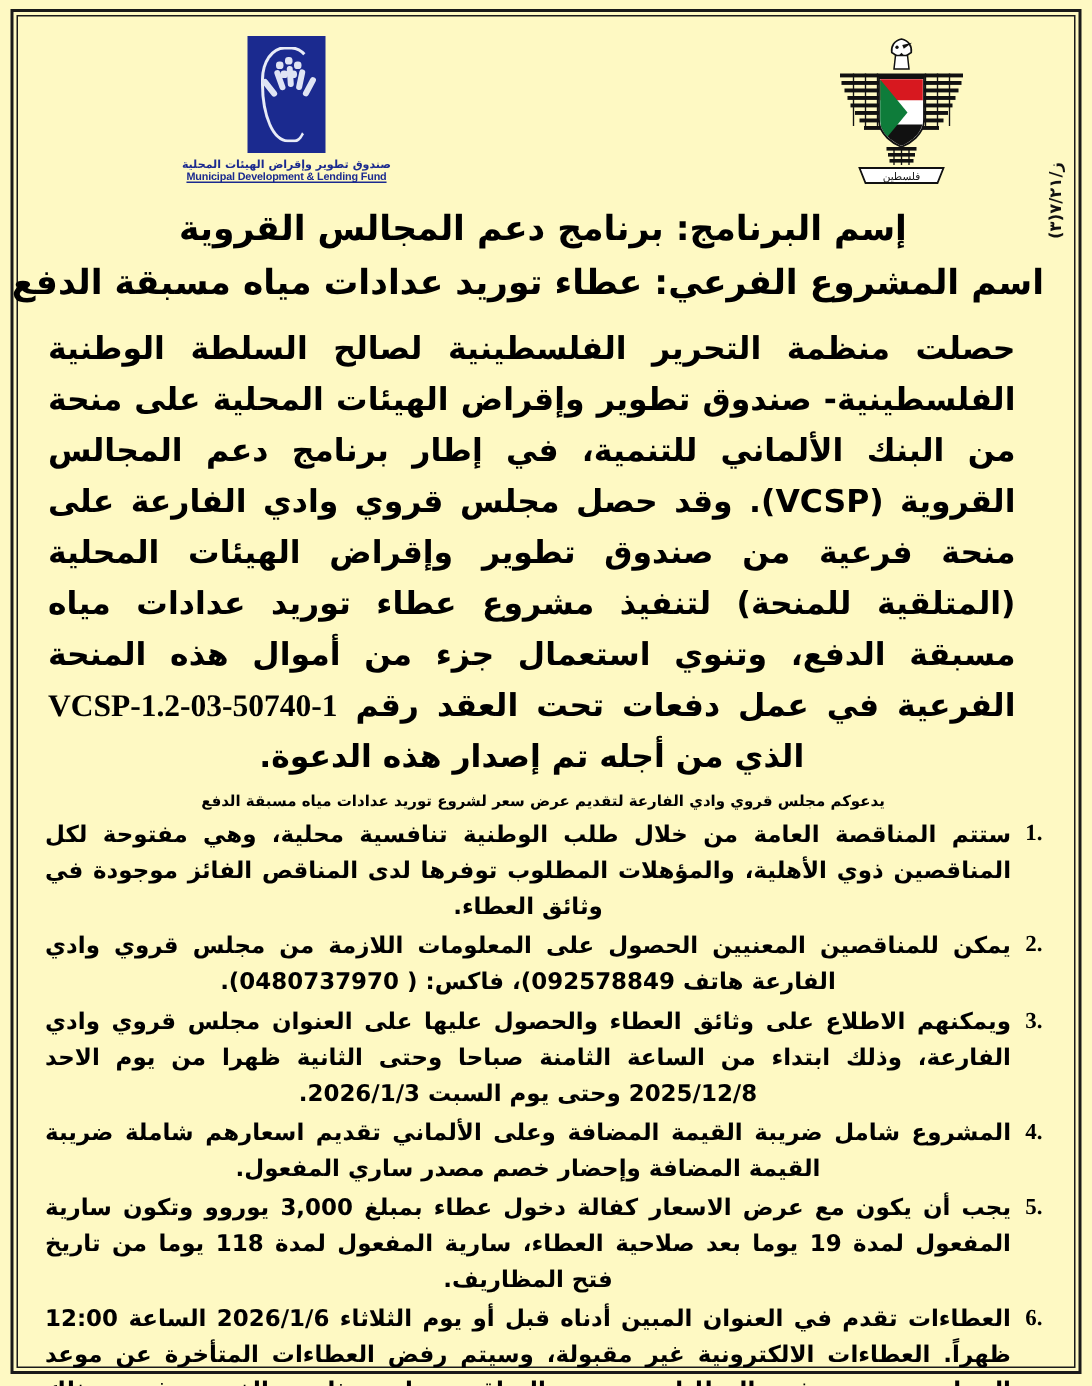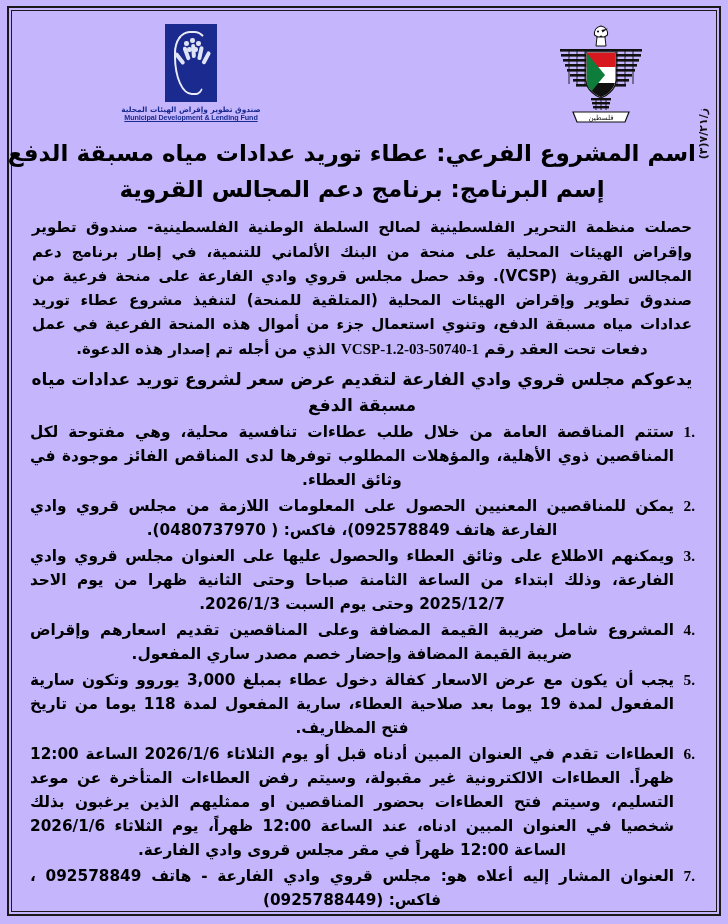--- a/index.html
+++ b/index.html
@@ -15,21 +15,21 @@
     font-family: "DejaVu Sans", "Liberation Sans", sans-serif;
     color: #000000;
     overflow: hidden;
   }
 
   
   .page {
     position: relative;
     width: 728px;
     height: 924px;
-    background: #c4b5fd;
+    background: #fef9c3;
     padding: 6px;
   }
   .frame-outer {
     position: absolute;
     left: 7px;
     top: 6px;
     right: 7px;
     bottom: 8px;
     border: 2px solid #1a1a1a;
   }
@@ -156,36 +156,36 @@
   .title-line {
     font-size: 23px;
     font-weight: bold;
     line-height: 1.55;
     letter-spacing: 0px;
     white-space: nowrap;
   }
 
   
   .intro {
-    font-size: 15px;
+    font-size: 21px;
     font-weight: bold;
     line-height: 1.62;
     text-align: justify;
     text-align-last: center;
-    margin: 0 4px 6px 4px;
+    margin: 0 19px 6px 4px;
   }
   .ltr-num {
     direction: ltr;
     unicode-bidi: embed;
     font-family: "Liberation Serif", "DejaVu Serif", serif;
     font-weight: bold;
   }
 
   .invite {
-    font-size: 17px;
+    font-size: 10px;
     font-weight: bold;
     text-align: center;
     line-height: 1.5;
     margin: 0 0 2px 0;
   }
 
   
   ol.items {
     margin: 0;
     padding: 0 22px 0 2px;
@@ -302,32 +302,32 @@
 
           <path d="M20 90 L76 90 L72 100 L24 100 Z" fill="#ffffff" stroke="#111" stroke-width="1.2"></path>
           <text x="48" y="98" font-size="7" font-family="DejaVu Sans, sans-serif" fill="#111" text-anchor="middle">فلسطين</text>
         </svg>
       </div>
 
       <div class="margin-code" style="right:-14px;">ز/٧/٢١(٣)</div>
     </div>
 
     <div class="titles">
+      <div class="title-line">إسم البرنامج: برنامج دعم المجالس القروية</div>
       <div class="title-line">اسم المشروع الفرعي: عطاء توريد عدادات مياه مسبقة الدفع</div>
-      <div class="title-line">إسم البرنامج: برنامج دعم المجالس القروية</div>
     </div>
 
     <p class="intro"><span>حصلت منظمة التحرير الفلسطينية لصالح السلطة الوطنية الفلسطينية- صندوق تطوير وإقراض الهيئات المحلية على منحة من البنك الألماني للتنمية، في إطار برنامج دعم المجالس القروية  (VCSP). وقد حصل مجلس قروي وادي الفارعة على منحة فرعية من صندوق تطوير وإقراض الهيئات المحلية (المتلقية للمنحة) لتنفيذ مشروع عطاء توريد عدادات مياه مسبقة الدفع، وتنوي استعمال جزء من أموال هذه المنحة الفرعية في عمل دفعات تحت العقد رقم</span> <span class="ltr-num">VCSP-1.2-03-50740-1</span> <span>الذي من أجله تم إصدار هذه الدعوة.</span></p>
 
     <p class="invite">يدعوكم مجلس قروي وادي الفارعة لتقديم عرض سعر لشروع توريد عدادات مياه مسبقة الدفع</p>
 
     <ol class="items">
-      <li>ستتم المناقصة العامة من خلال طلب عطاءات تنافسية محلية، وهي مفتوحة لكل المناقصين ذوي الأهلية، والمؤهلات المطلوب توفرها لدى المناقص الفائز موجودة في وثائق العطاء.</li>
+      <li>ستتم المناقصة العامة من خلال طلب الوطنية تنافسية محلية، وهي مفتوحة لكل المناقصين ذوي الأهلية، والمؤهلات المطلوب توفرها لدى المناقص الفائز موجودة في وثائق العطاء.</li>
       <li>يمكن للمناقصين المعنيين الحصول على المعلومات اللازمة من مجلس قروي وادي الفارعة هاتف 092578849)، فاكس: ( 0480737970).</li>
-      <li>ويمكنهم الاطلاع على وثائق العطاء والحصول عليها على العنوان مجلس قروي وادي الفارعة، وذلك ابتداء من الساعة الثامنة صباحا وحتى الثانية ظهرا من يوم الاحد 2025/12/7 وحتى يوم السبت 2026/1/3.</li>
-      <li>المشروع شامل ضريبة القيمة المضافة وعلى المناقصين تقديم اسعارهم وإقراض ضريبة القيمة المضافة وإحضار خصم مصدر ساري المفعول.</li>
+      <li>ويمكنهم الاطلاع على وثائق العطاء والحصول عليها على العنوان مجلس قروي وادي الفارعة، وذلك ابتداء من الساعة الثامنة صباحا وحتى الثانية ظهرا من يوم الاحد 2025/12/8 وحتى يوم السبت 2026/1/3.</li>
+      <li>المشروع شامل ضريبة القيمة المضافة وعلى الألماني تقديم اسعارهم شاملة ضريبة القيمة المضافة وإحضار خصم مصدر ساري المفعول.</li>
       <li>يجب أن يكون مع عرض الاسعار كفالة دخول عطاء بمبلغ 3,000 يوروو وتكون سارية المفعول لمدة 19 يوما بعد صلاحية العطاء، سارية المفعول لمدة 118 يوما من تاريخ فتح المظاريف.</li>
       <li>العطاءات تقدم في العنوان المبين أدناه قبل أو يوم الثلاثاء 2026/1/6 الساعة 12:00 ظهراً. العطاءات الالكترونية غير مقبولة، وسيتم رفض العطاءات المتأخرة عن موعد التسليم، وسيتم فتح العطاءات بحضور المناقصين او ممثليهم الذين يرغبون بذلك شخصيا في العنوان المبين ادناه، عند الساعة 12:00 ظهراً، يوم الثلاثاء 2026/1/6 الساعة 12:00 ظهراً في مقر مجلس قروى وادي الفارعة.</li>
       <li>العنوان المشار إليه أعلاه هو: مجلس قروي وادي الفارعة - هاتف 092578849 ، فاكس: (0925788449)</li>
     </ol>
 
   </div>
 </div>
 
 </body></html>

